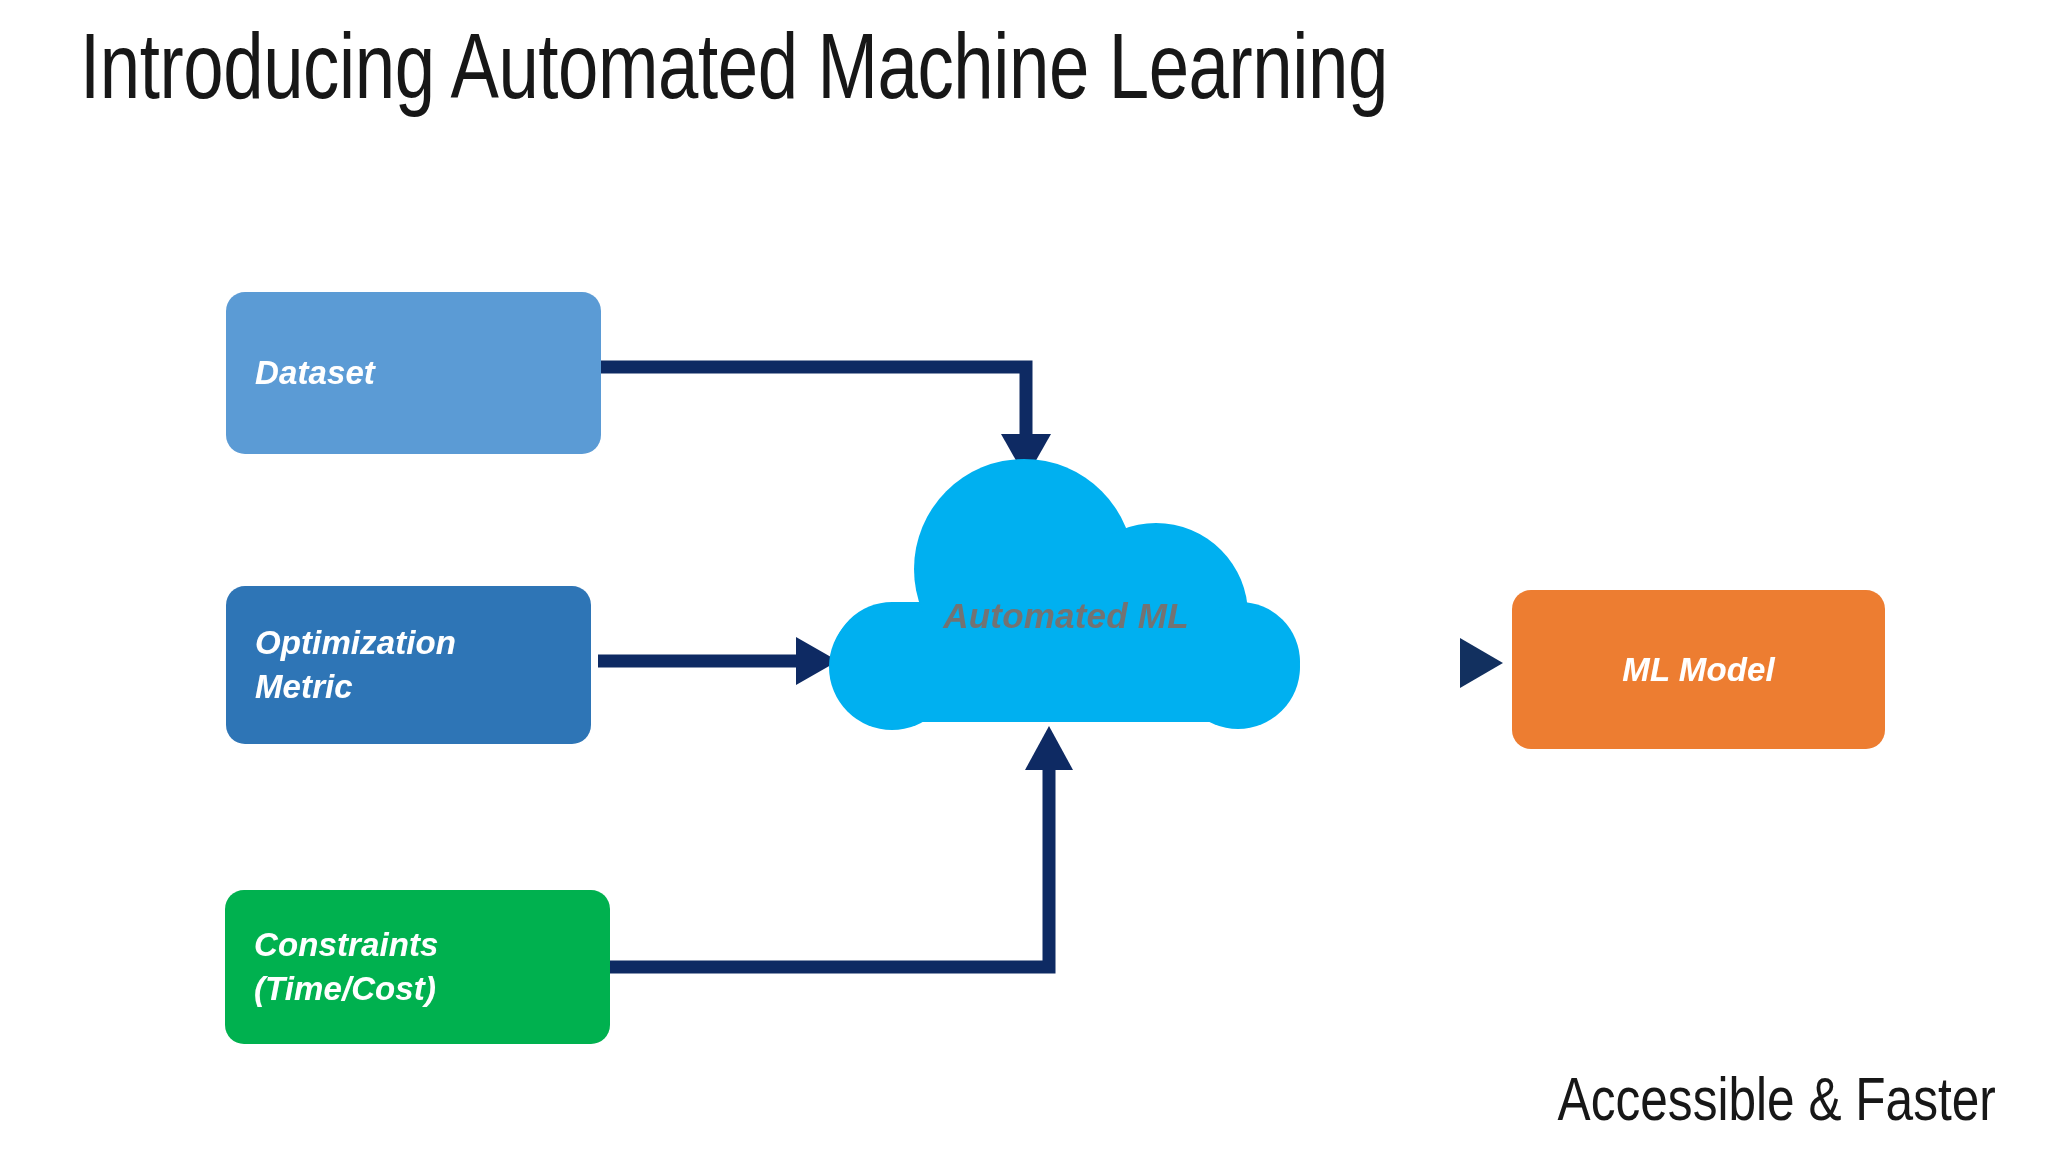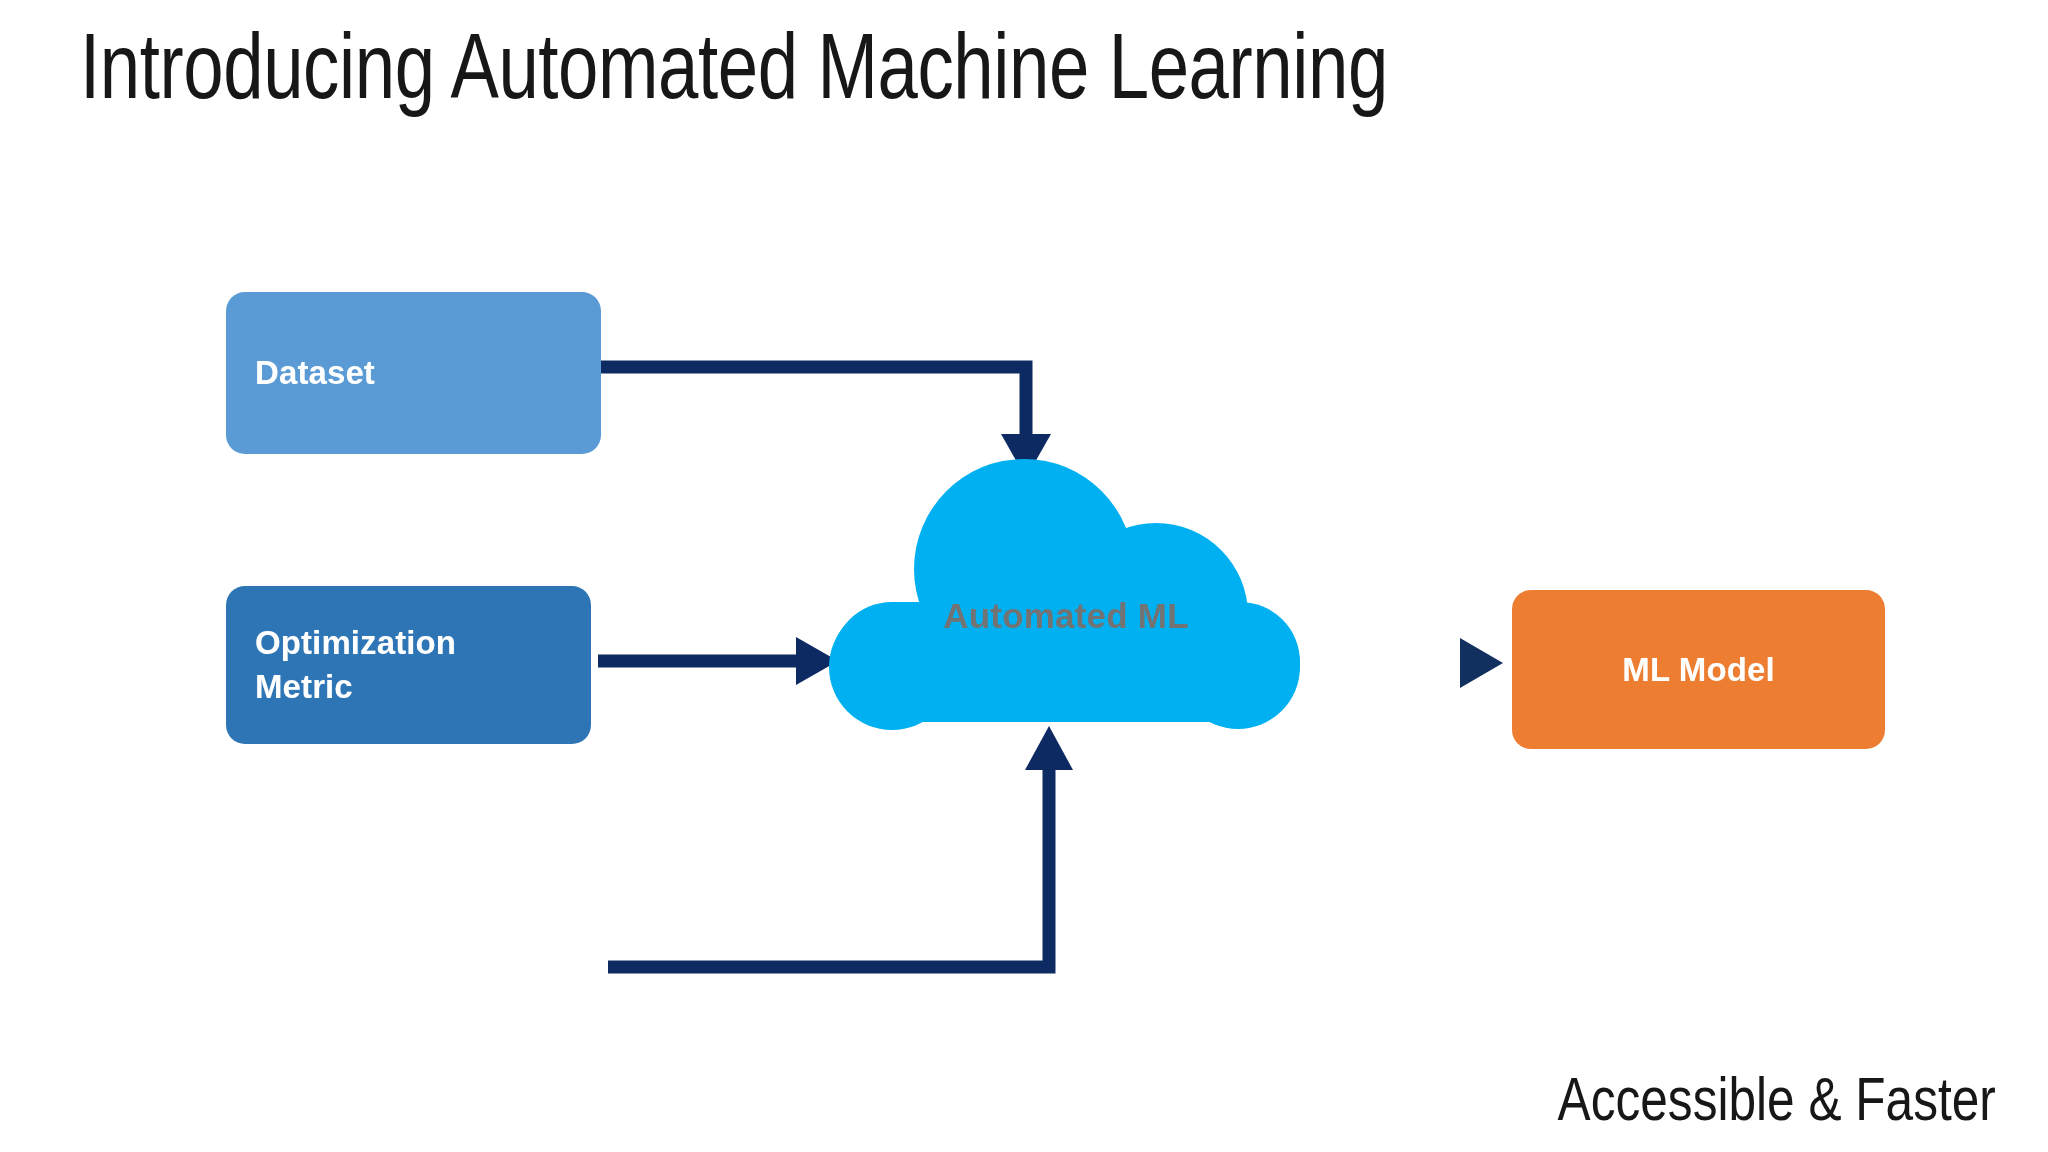--- a/index.html
+++ b/index.html
@@ -46,20 +46,21 @@
     transform-origin: right bottom;
   }
 
   
   #diagram {
     position: absolute;
     left: 0;
     top: 0;
     width: 2048px;
     height: 1152px;
+    font-style: italic;
   }
 
   
   .node-box {
     position: absolute;
     border-radius: 19px;
     box-sizing: border-box;
     display: flex;
     align-items: center;
   }
@@ -163,20 +164,24 @@
 
   <div class="node-box" id="box-dataset" style="background:#5B9BD5;">
     <span class="node-label">Dataset</span>
   </div>
 
   <div class="node-box" id="box-optimization" style="background:#2E75B6;">
     <span class="node-label">Optimization
 Metric</span>
   </div>
 
+  <div class="node-box" id="box-constraints" style="background:#00B14F;">
+    <span class="node-label">Constraints
+(Time/Cost)</span>
+  </div>
 
   <div id="cloud-wrap">
     <svg width="480" height="285" viewBox="0 0 480 285" style="position:absolute;left:0;top:0;">
       <g fill="#00B0F0">
 
         <rect x="6" y="150" width="468" height="120" rx="60" ry="60"></rect>
 
         <circle cx="66" cy="215" r="63"></circle>
 
         <circle cx="198" cy="117" r="110"></circle>

